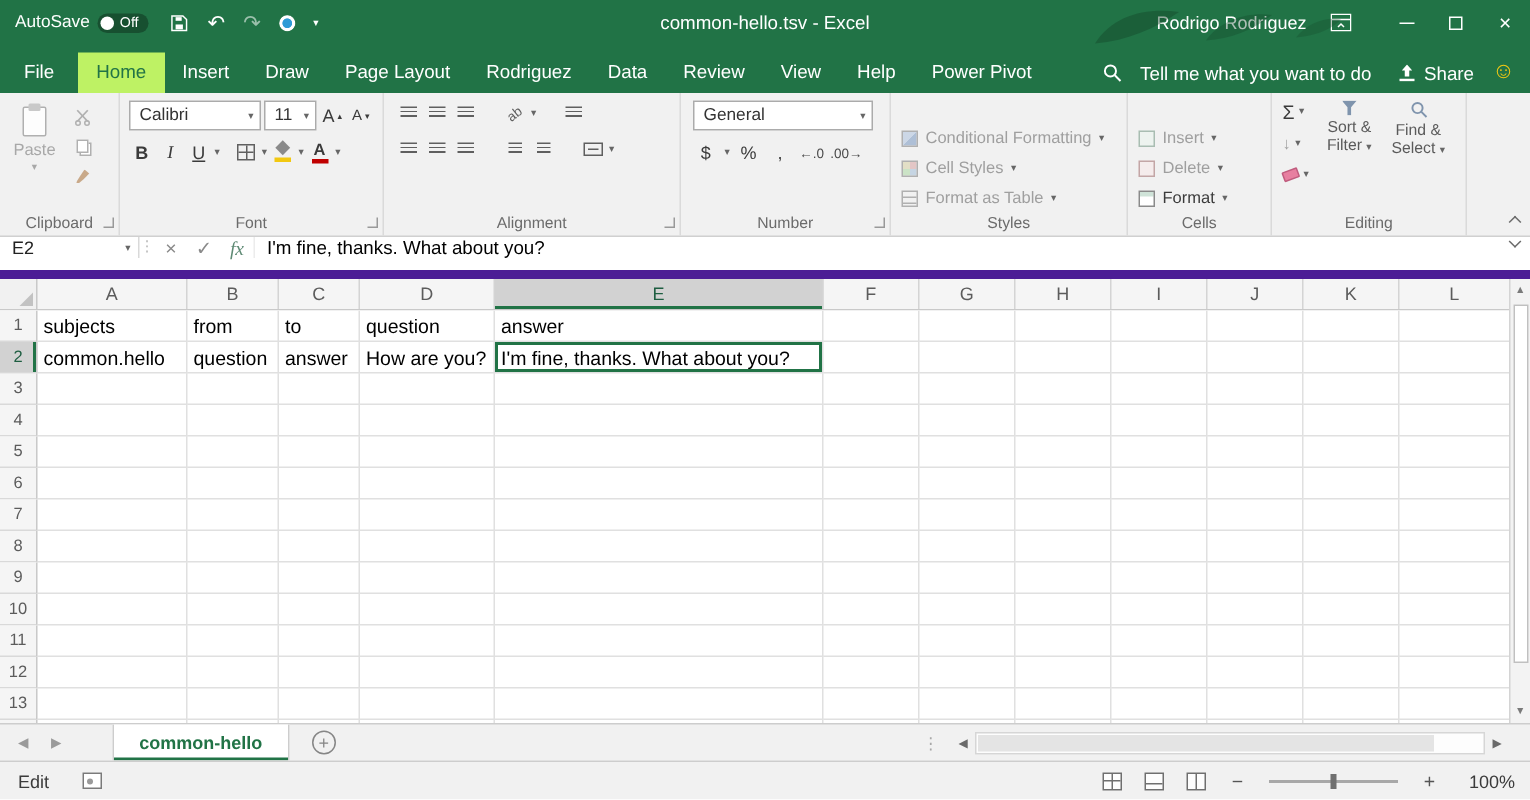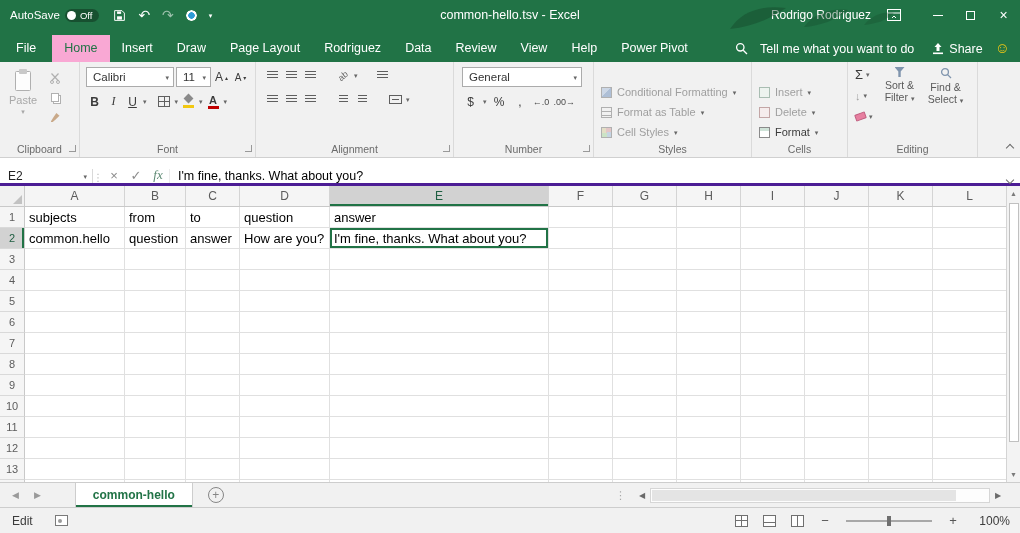--- a/index.html
+++ b/index.html
@@ -23,21 +23,21 @@
 .user-name{font-size:12px;margin-right:16px;}
 .rdo-ic{margin-right:20px;display:flex;}
 .win-btn{width:33px;height:100%;display:flex;align-items:center;justify-content:center;font-size:14px;}
 .min-bar{width:10px;height:1px;background:#fff;}
 .max-box{width:9px;height:9px;border:1px solid #fff;}
 
 
 .tabrow{flex:0 0 32px;background:#217346;display:flex;align-items:flex-end;}
 .tab{color:#fff;font-size:12.5px;height:27px;line-height:27px;padding:0 12px;white-space:nowrap;}
 .tab.file{padding:0 16px;}
-.tab.active{background:#f9a8d4;color:#217346;}
+.tab.active{background:#bef264;color:#217346;}
 .tellme{margin-left:auto;display:flex;align-items:center;gap:12px;color:#fff;font-size:12.5px;height:27px;padding:0 8px;white-space:nowrap;}
 .share{display:flex;align-items:center;gap:5px;color:#fff;font-size:12.5px;height:27px;padding:0 10px;}
 .smiley{color:#f3c913;font-size:15px;height:27px;line-height:25px;padding:0 10px 0 2px;}
 
 
 .ribbon{flex:0 0 96px;background:#f1f1f1;border-bottom:1px solid #d0d0d0;display:flex;position:relative;}
 .rgroup{position:relative;border-right:1px solid #dadada;flex:0 0 auto;}
 .rg-label{position:absolute;bottom:2px;left:0;right:0;text-align:center;font-size:10.5px;color:#6b6b6b;}
 .launcher{position:absolute;bottom:5px;right:3px;width:7px;height:7px;border-right:1px solid #999;border-bottom:1px solid #999;}
 .dd{font-size:7px;color:#666;line-height:1;}
@@ -100,21 +100,21 @@
 .fill-ar{font-size:11px;color:#9f9f9f;}
 .eraser{width:11px;height:7px;background:#e77fa0;border:1px solid #c05c7e;transform:rotate(-20deg);border-radius:1px;}
 .ebig{display:flex;flex-direction:column;align-items:center;font-size:10.5px;color:#5a5a5a;line-height:12px;width:42px;padding-top:1px;text-align:center;}
 .funnel{width:10px;height:10px;clip-path:polygon(0 0,100% 0,62% 45%,62% 100%,38% 100%,38% 45%);background:#7f94ad;margin-bottom:2px;}
 .chev{display:inline-block;width:6px;height:6px;border-right:1.5px solid #6a6a6a;border-bottom:1.5px solid #6a6a6a;}
 .chev.up{transform:rotate(-135deg);}
 .chev.down{transform:rotate(45deg);}
 .collapse-ribbon{position:absolute;right:7px;bottom:6px;}
 
 
-.formulabar{flex:0 0 28px;background:#fff;border-bottom:3px solid #4c1d95;display:flex;align-items:flex-end;}
+.formulabar{flex:0 0 28px;background:#fff;border-bottom:6px solid #4c1d95;display:flex;align-items:flex-start;}
 .namebox{width:93px;border-right:1px solid #d9d9d9;display:flex;align-items:center;font-size:12px;color:#222;padding-left:8px;}
 .namebox .dd{margin-left:auto;margin-right:5px;}
 .fb-sep{width:10px;display:flex;align-items:center;justify-content:center;color:#b8b8b8;font-size:10px;}
 .fb-btn{width:22px;display:flex;align-items:center;justify-content:center;font-size:13px;color:#8a8a8a;}
 .fb-fx{font-family:"Liberation Serif",serif;font-style:italic;color:#5e8a74;}
 .fb-input{flex:1;display:flex;align-items:center;font-size:12.5px;color:#000;padding-left:8px;border-left:1px solid #ececec;}
 .fb-expand{width:20px;display:flex;align-items:center;justify-content:center;}
 
 
 .sheetarea{flex:1;display:flex;min-height:0;}
@@ -396,27 +396,27 @@
     </div>
 
     <div class="rgroup g-styles">
       <div class="stackrows">
         <div class="srow">
             <span class="cf-ic"></span>
             <span>Conditional Formatting</span>
             <span class="dd">▾</span>
           </div>
         <div class="srow">
+            <span class="cs-ic"></span>
+            <span>Cell Styles</span>
+            <span class="dd">▾</span>
+          </div>
+        <div class="srow">
             <span class="tbl-ic"></span>
             <span>Format as Table</span>
-            <span class="dd">▾</span>
-          </div>
-        <div class="srow">
-            <span class="cs-ic"></span>
-            <span>Cell Styles</span>
             <span class="dd">▾</span>
           </div>
       </div>
       <div class="rg-label">Styles</div>
     </div>
 
     <div class="rgroup g-cells">
       <div class="stackrows">
         <div class="srow">
             <span class="ins-ic"></span>

